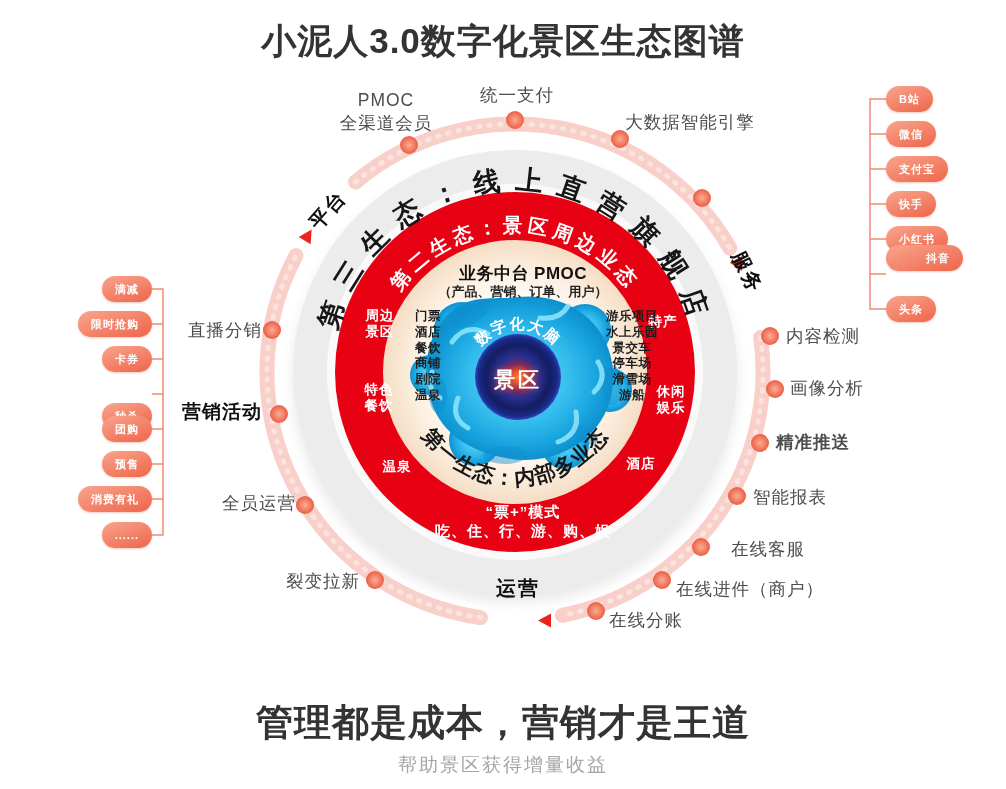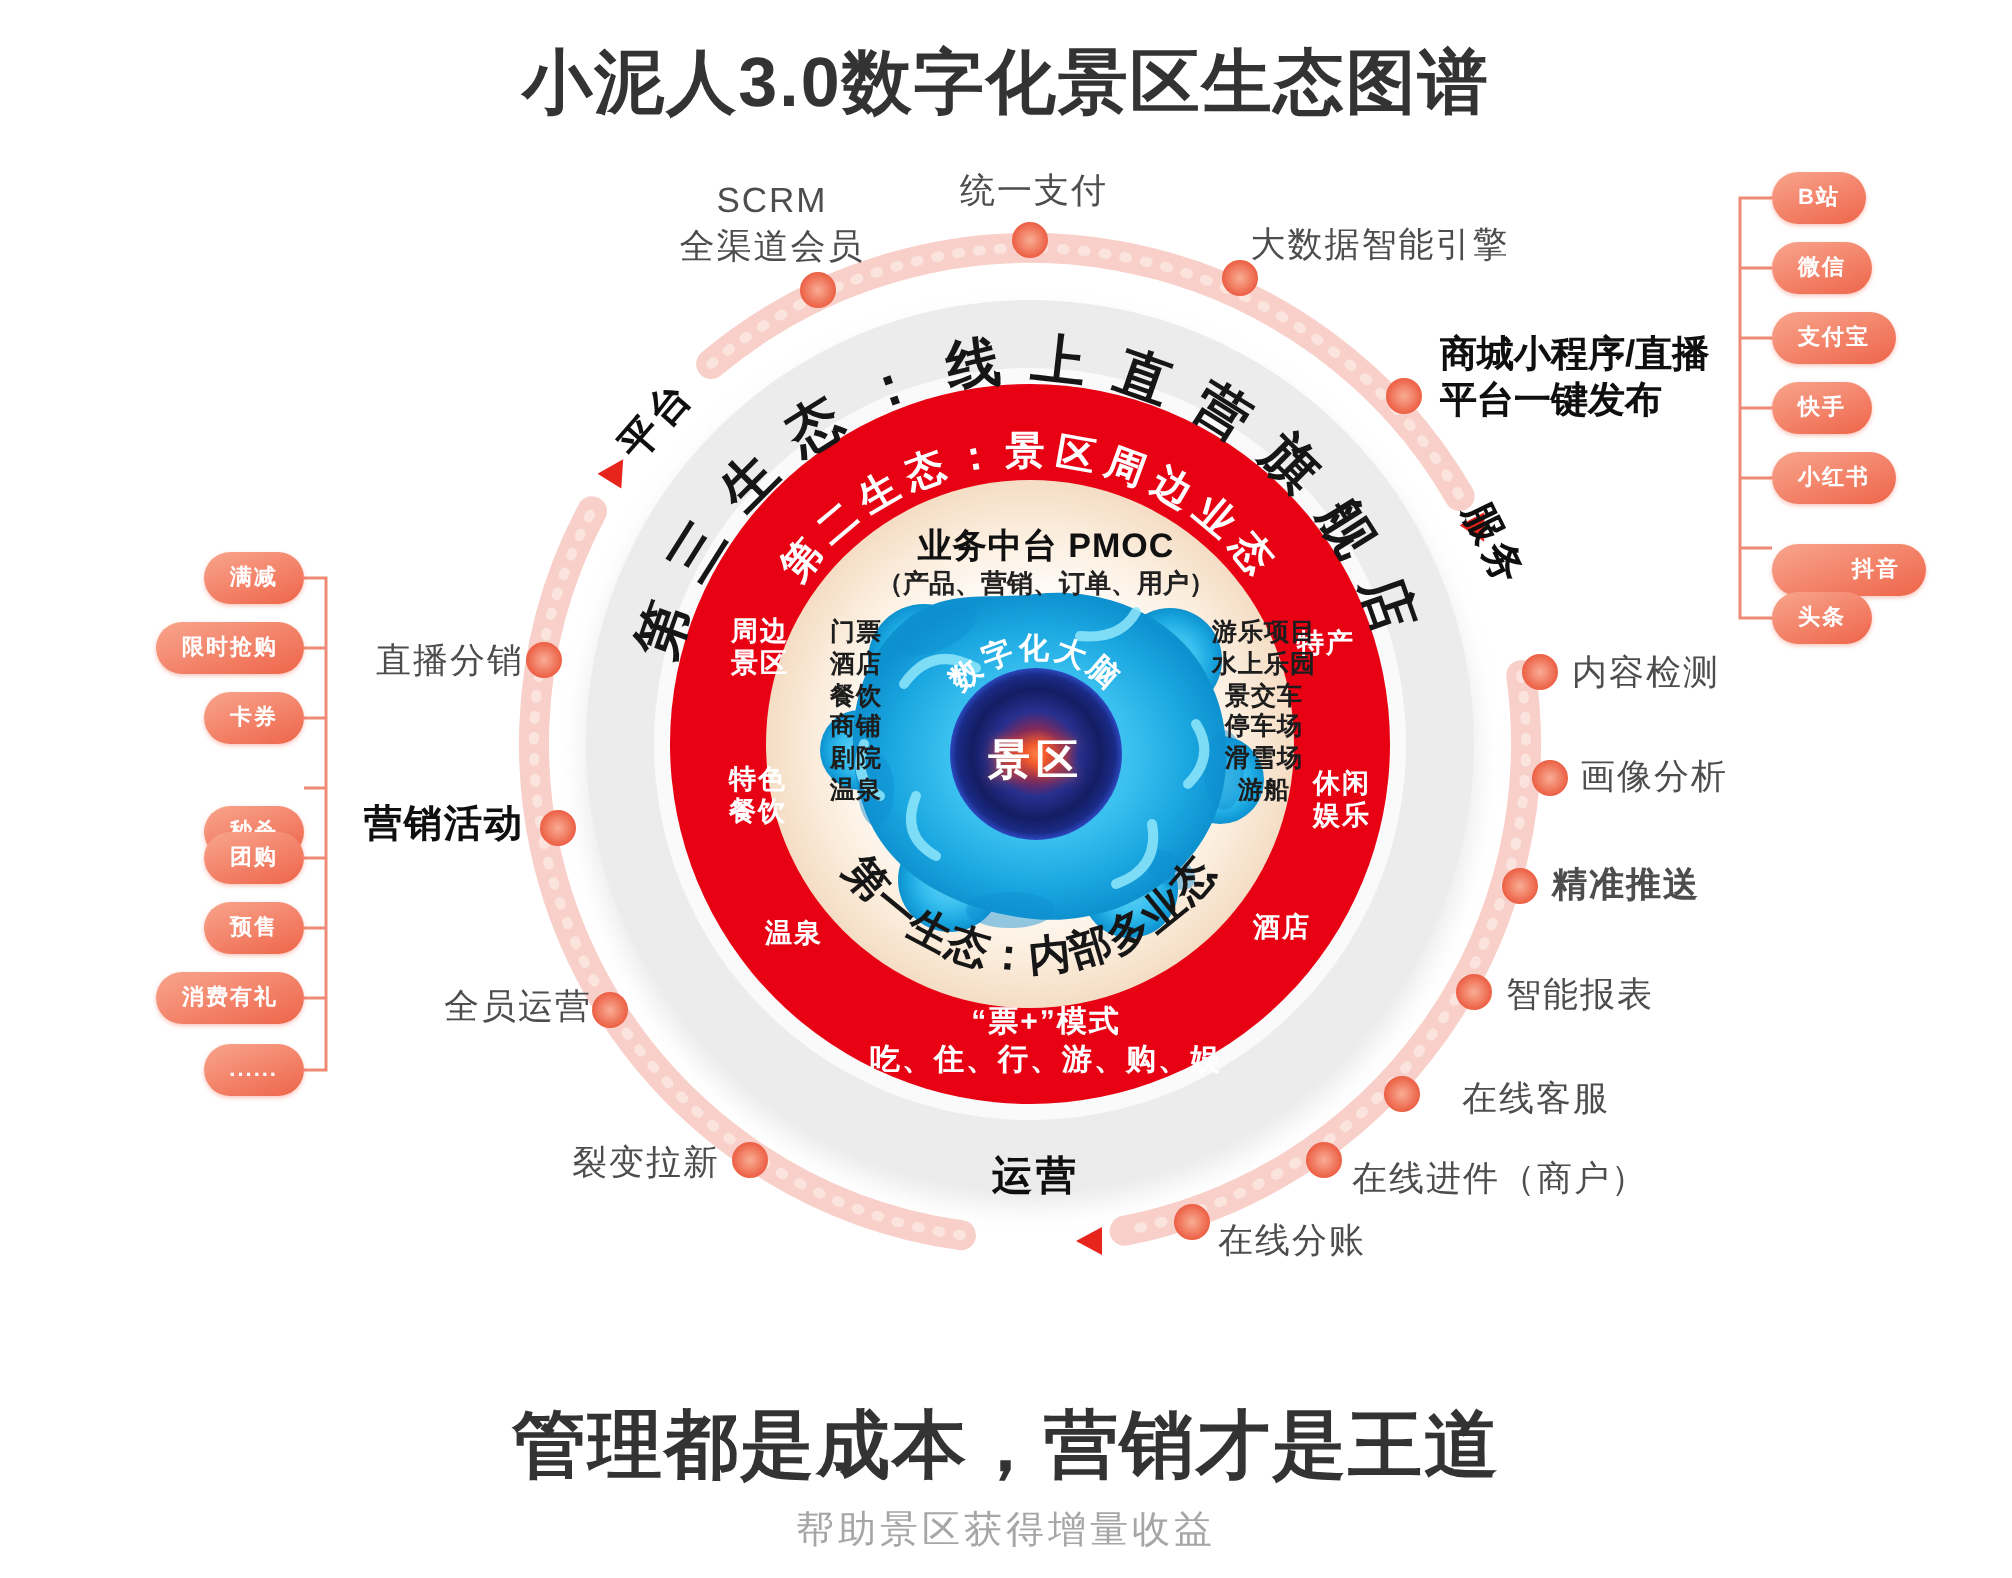--- a/index.html
+++ b/index.html
@@ -198,29 +198,25 @@
     <path class="bracket" d="M886,99 H870 V309 H886 M870,134 H886 M870,169 H886 M870,204 H886 M870,239 H886 M870,274 H886"></path>
   </svg>
 
   <div class="page-title">小泥人3.0数字化景区生态图谱</div>
 
   <div class="band-label" style="left:328px;top:210px;transform:translate(-50%,-50%) rotate(-49deg);">平台</div>
   <div class="band-label" style="left:747px;top:272px;transform:translate(-50%,-50%) rotate(64deg);">服务</div>
   <div class="band-label" style="left:518px;top:588px;transform:translate(-50%,-50%);">运营</div>
 
   <div class="lab twoline" style="left:386px;top:112px;">
-    <span>SCRM</span>
+    <span>PMOC</span>
     <span>全渠道会员</span>
   </div>
   <div class="lab" style="left:517px;top:95px;">统一支付</div>
   <div class="lab" style="left:690px;top:122px;">大数据智能引擎</div>
-  <div class="mall">
-    <span>商城小程序/直播</span>
-    <span>平台一键发布</span>
-  </div>
   <div class="lab anchorL" style="left:786px;top:336px;">内容检测</div>
   <div class="lab anchorL" style="left:790px;top:388px;">画像分析</div>
   <div class="lab anchorL" style="left:776px;top:442px;font-weight:bold;">精准推送</div>
   <div class="lab anchorL" style="left:753px;top:497px;">智能报表</div>
   <div class="lab anchorL" style="left:731px;top:549px;">在线客服</div>
   <div class="lab anchorL" style="left:676px;top:589px;">在线进件（商户）</div>
   <div class="lab anchorL" style="left:609px;top:620px;">在线分账</div>
   <div class="lab anchorR" style="right:646px;top:581px;">裂变拉新</div>
   <div class="lab anchorR" style="right:710px;top:503px;">全员运营</div>
   <div class="lab anchorR boldlab" style="right:744px;top:412px;">营销活动</div>
@@ -233,21 +229,21 @@
   <div class="pill pl" style="top:429px;">团购</div>
   <div class="pill pl" style="top:464px;">预售</div>
   <div class="pill pl" style="top:499px;">消费有礼</div>
   <div class="pill pl" style="top:535px;">......</div>
 
   <div class="pill pr" style="top:99px;">B站</div>
   <div class="pill pr" style="top:134px;">微信</div>
   <div class="pill pr" style="top:169px;">支付宝</div>
   <div class="pill pr" style="top:204px;">快手</div>
   <div class="pill pr" style="top:239px;">小红书</div>
-  <div class="pill pr" style="top:285px;padding-left:40px;">抖音</div>
+  <div class="pill pr" style="top:258px;padding-left:40px;">抖音</div>
   <div class="pill pr" style="top:309px;">头条</div>
 
   <div class="ringlab" style="left:380px;top:324px;">
     <span>周边</span>
     <span>景区</span>
   </div>
   <div class="ringlab" style="left:379px;top:398px;">
     <span>特色</span>
     <span>餐饮</span>
   </div>

